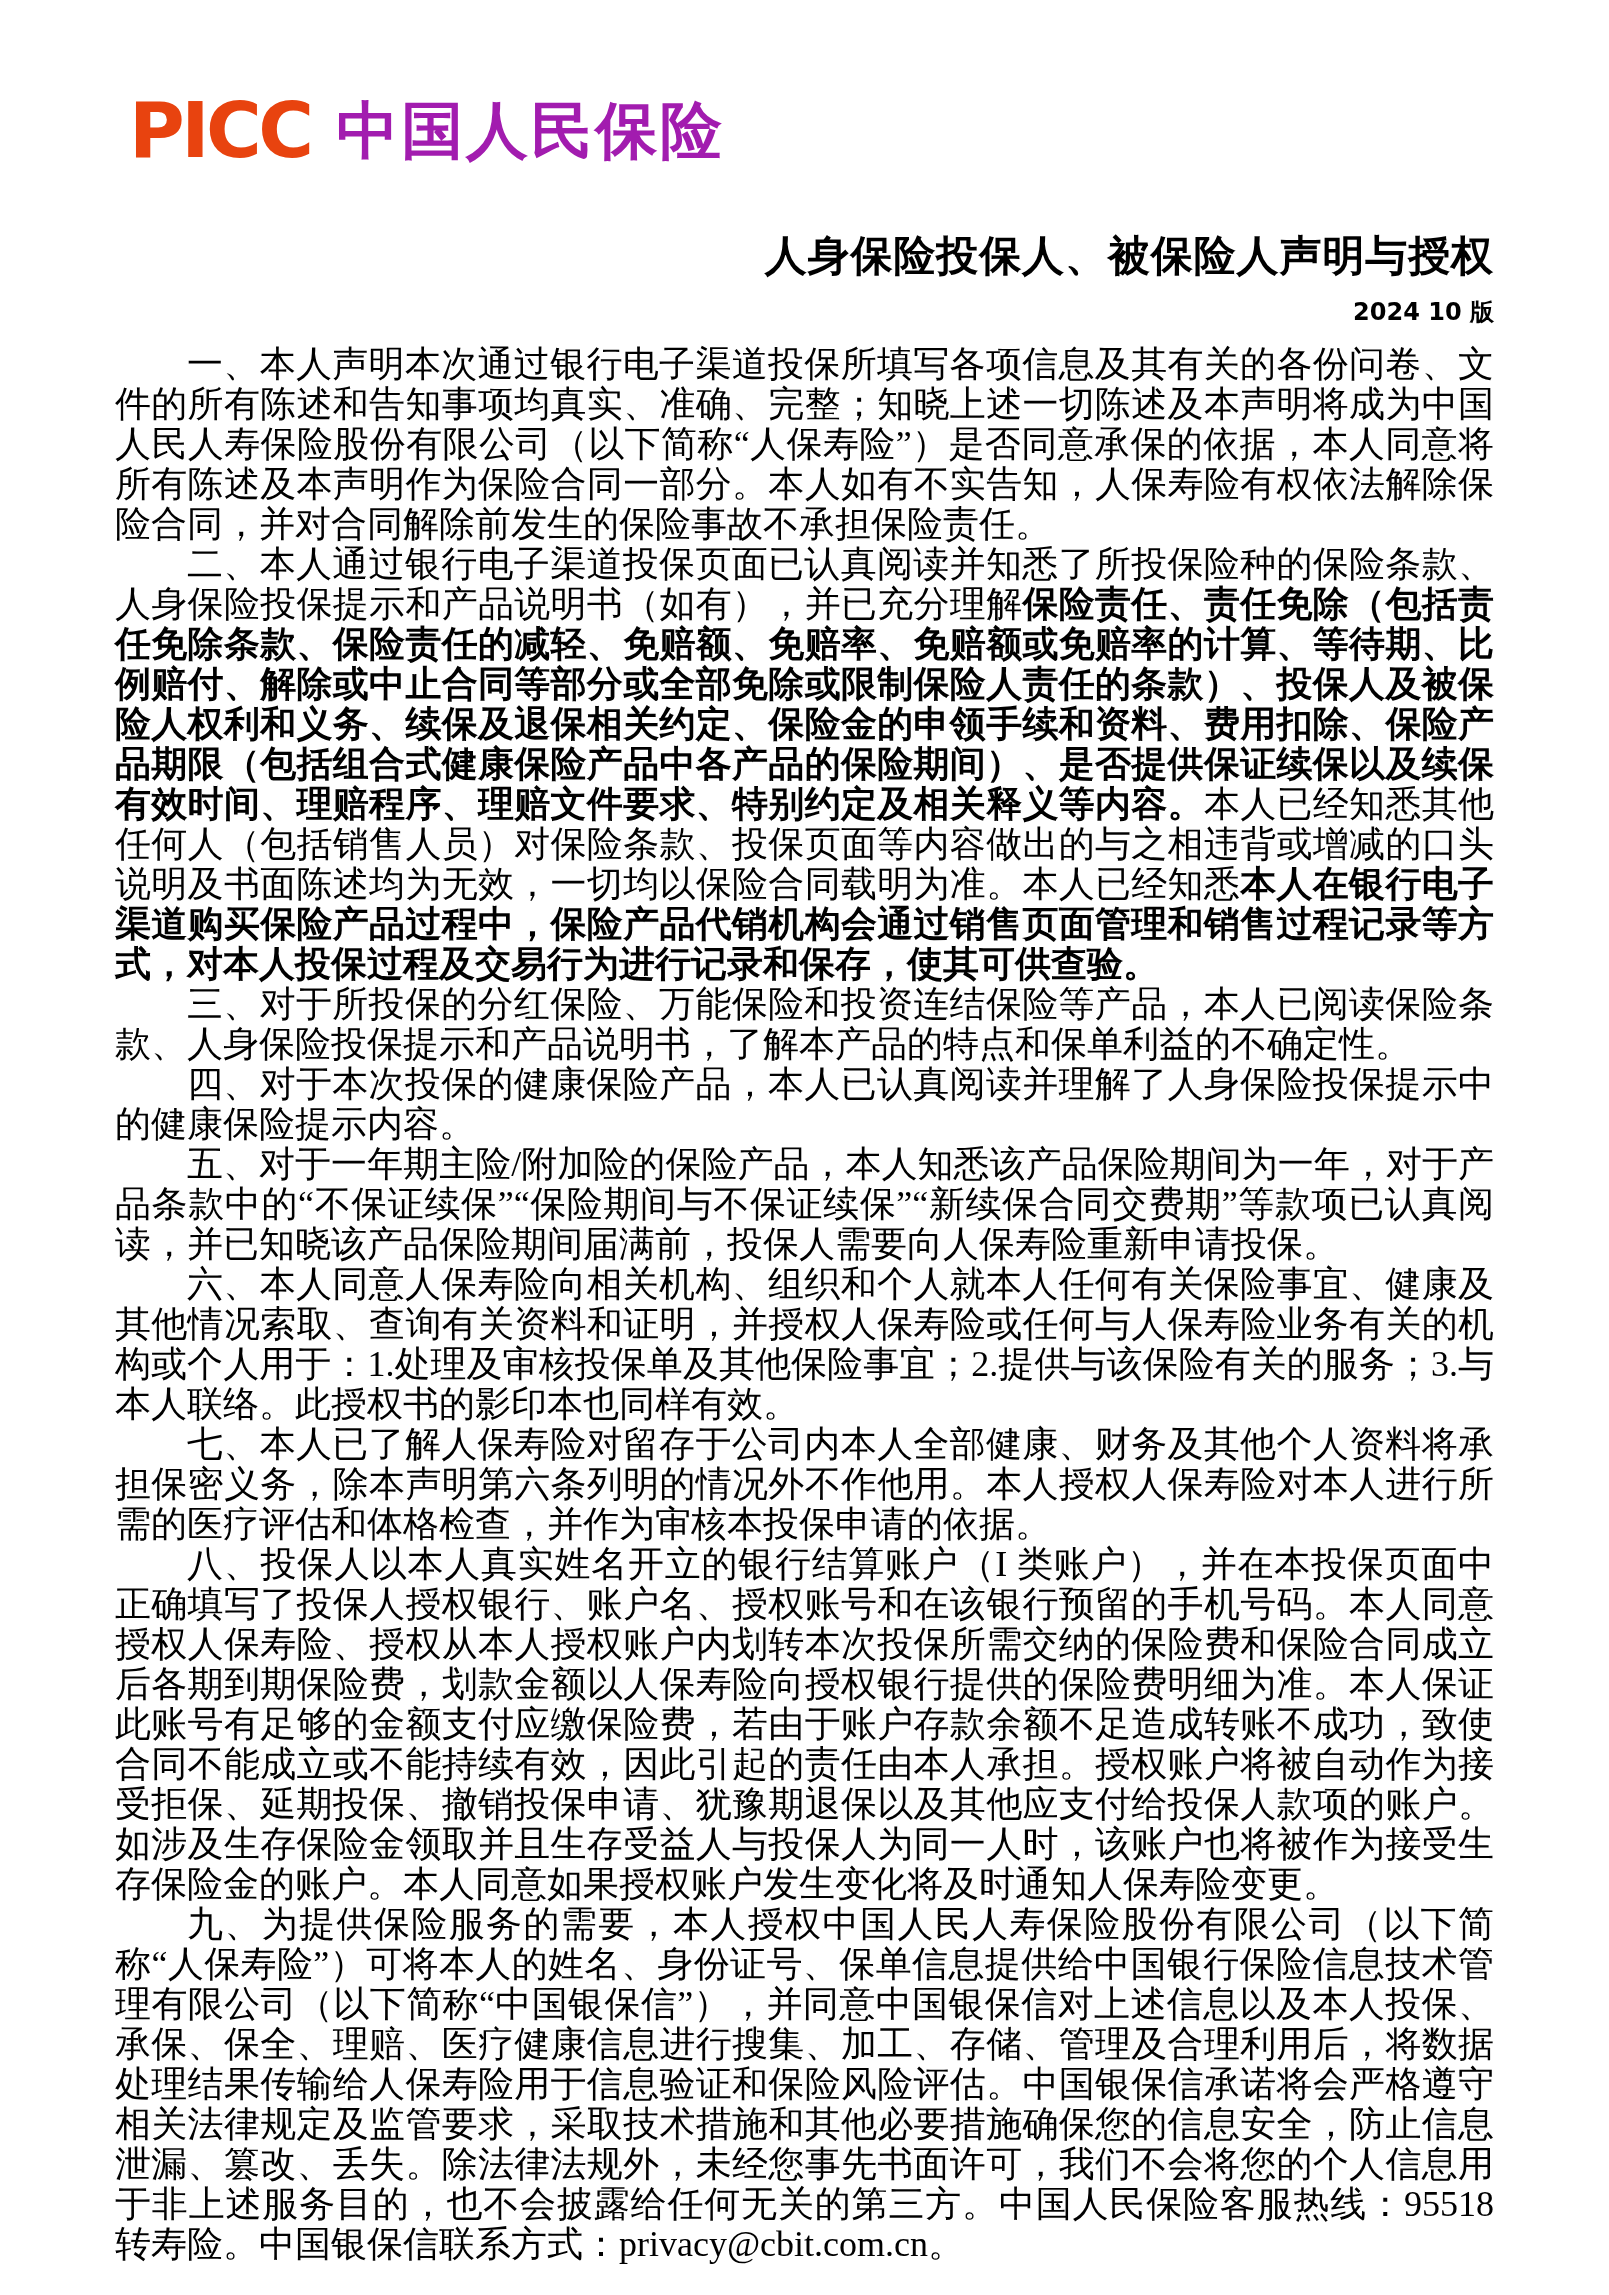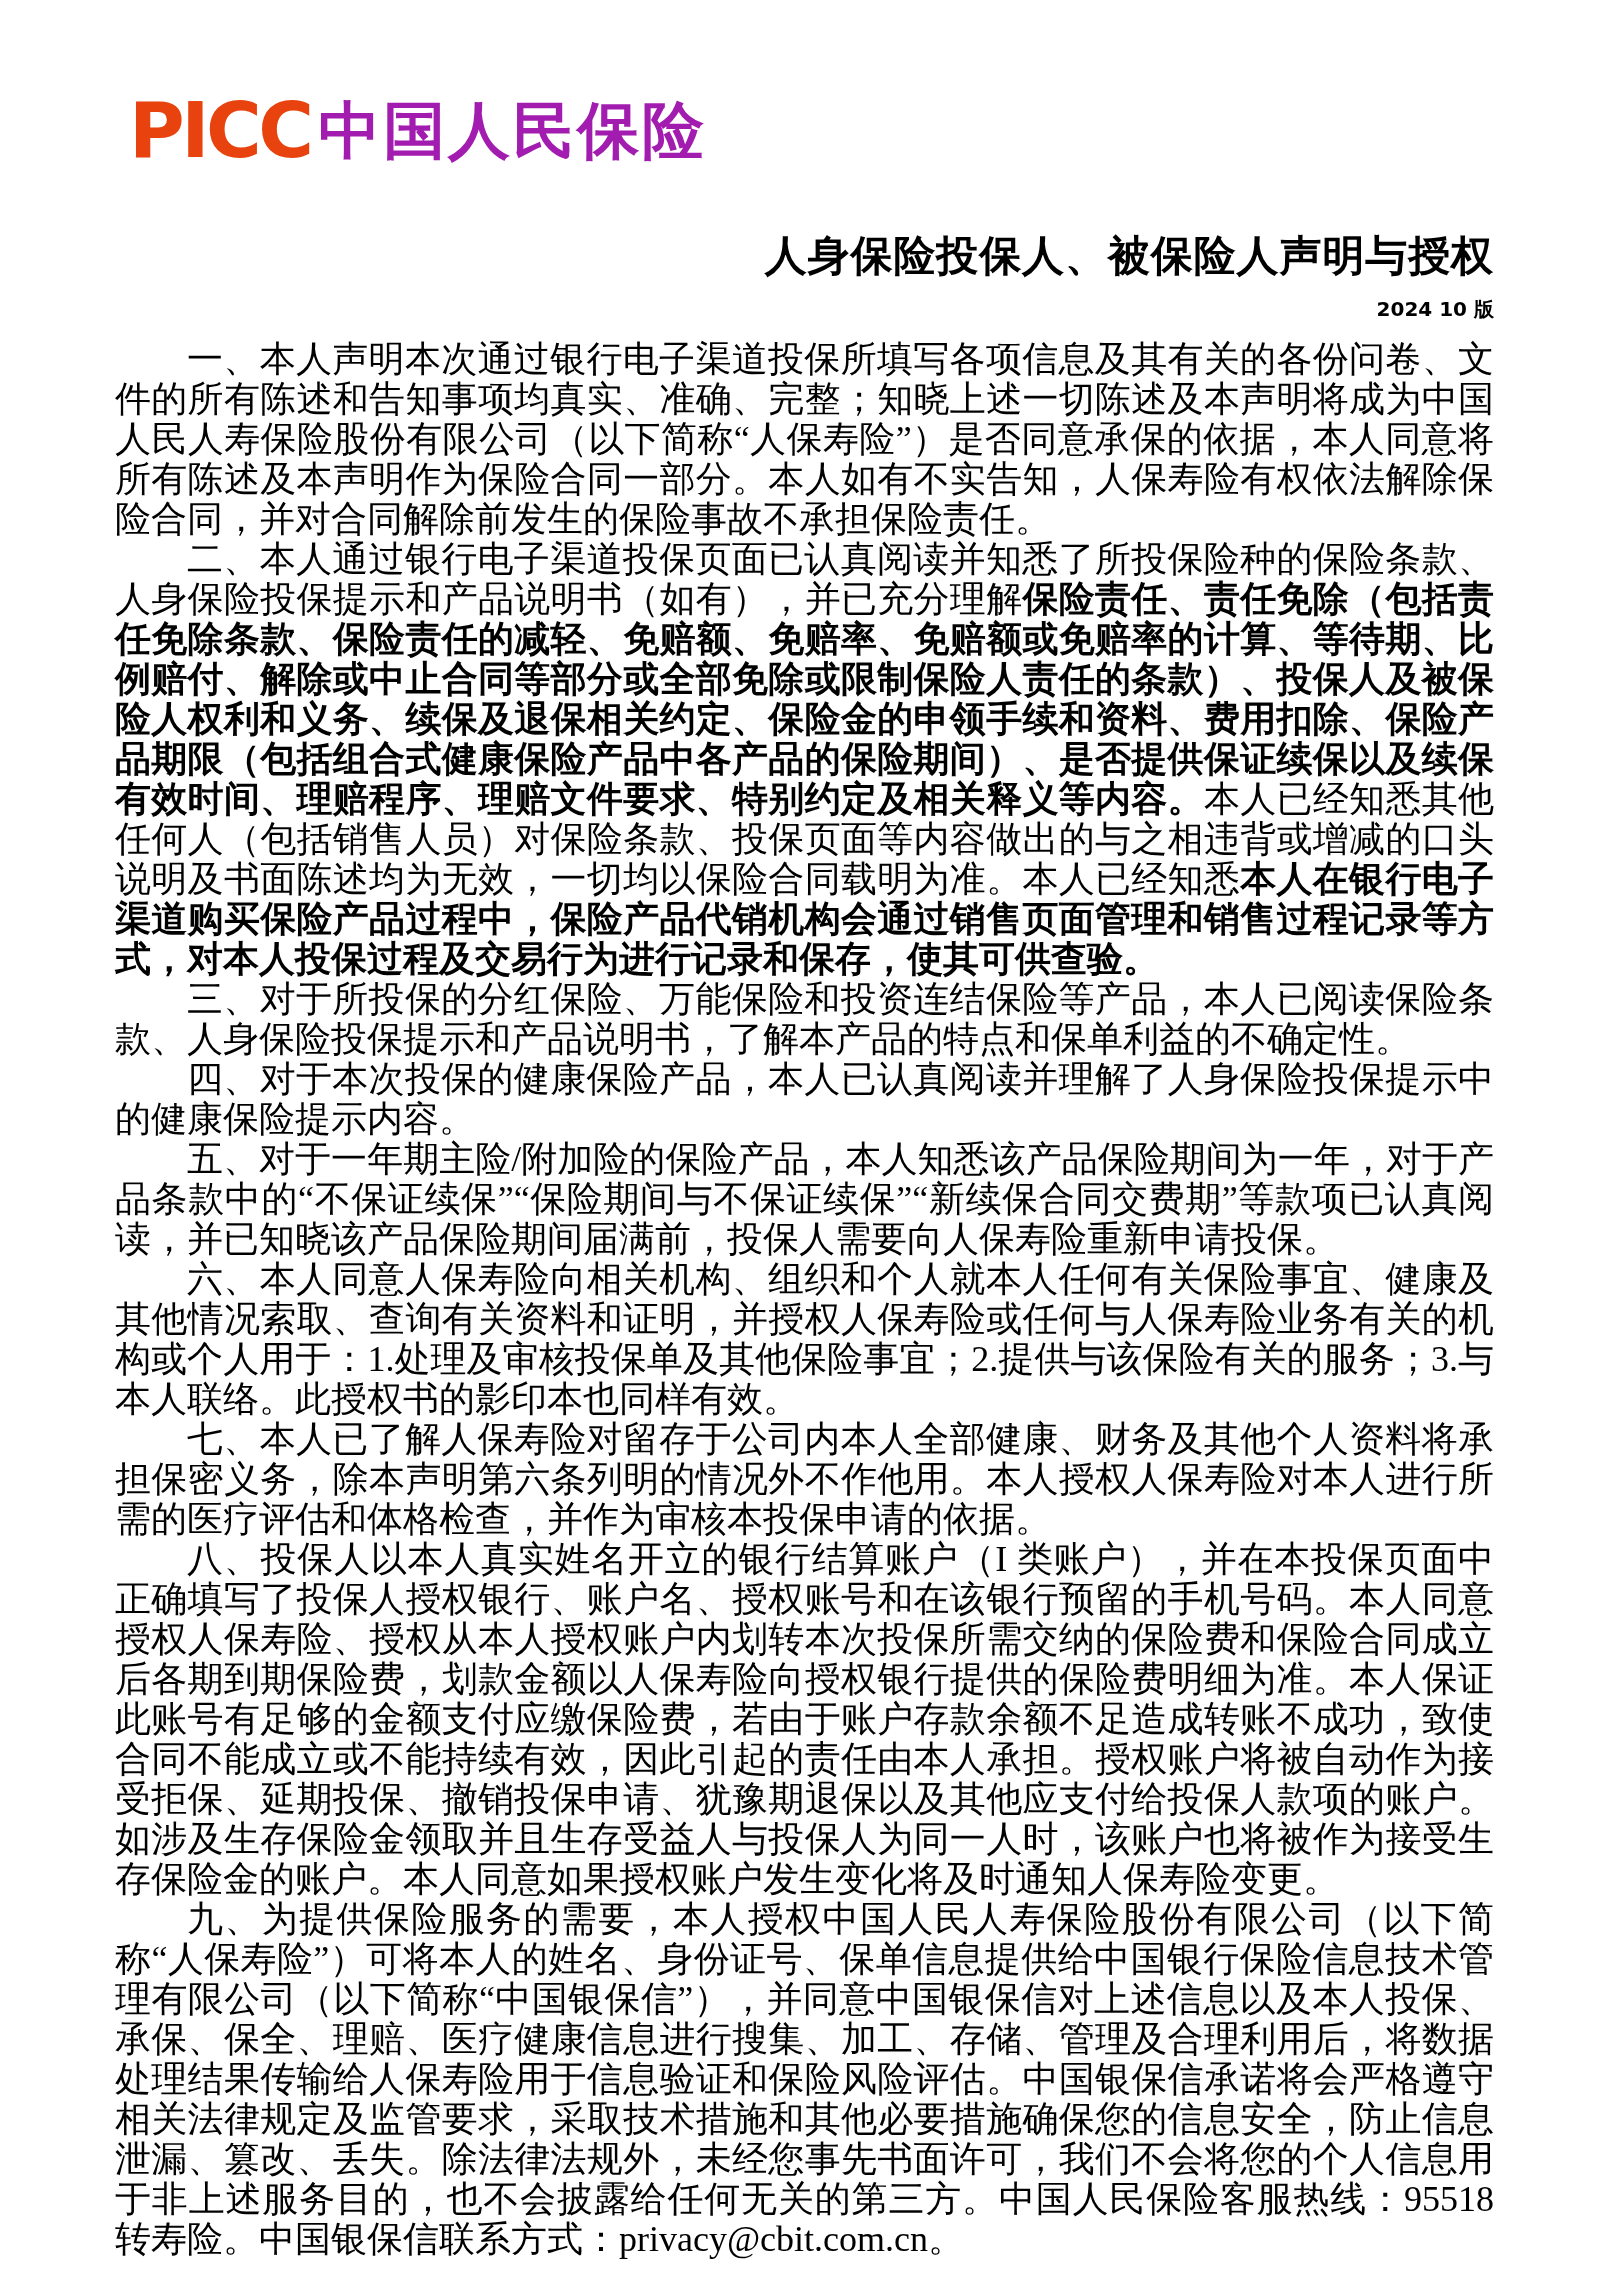--- a/index.html
+++ b/index.html
@@ -17,21 +17,21 @@
   .page {
     width: 1609px;
     min-height: 2295px;
     background: #ffffff;
     padding: 88px 115px 71px 115px;
   }
   
   .logo-row {
     display: flex;
     align-items: center;
-    gap: 8px;
+    gap: 26px;
     margin-left: 14px;
     height: 85px;
   }
   .logo-picc {
     font-family: "DejaVu Sans", "Liberation Sans", sans-serif;
     font-weight: 900;
     font-size: 76px;
     line-height: 1;
     letter-spacing: -3.5px;
     transform: scaleY(1.0);
@@ -50,21 +50,21 @@
     text-align: right;
     font-size: 42px;
     font-weight: bold;
     letter-spacing: 0.9px;
   }
   .doc-version {
     margin-top: 12.4px;
     text-align: right;
     font-family: "DejaVu Sans", "Liberation Sans", sans-serif;
     font-weight: bold;
-    font-size: 20px;
+    font-size: 24px;
   }
   
   .doc-body {
     margin-top: 16px;
     font-size: 36px;
     line-height: 40px;
     text-align: justify;
   }
   .doc-body p.para {
     margin: 0;

